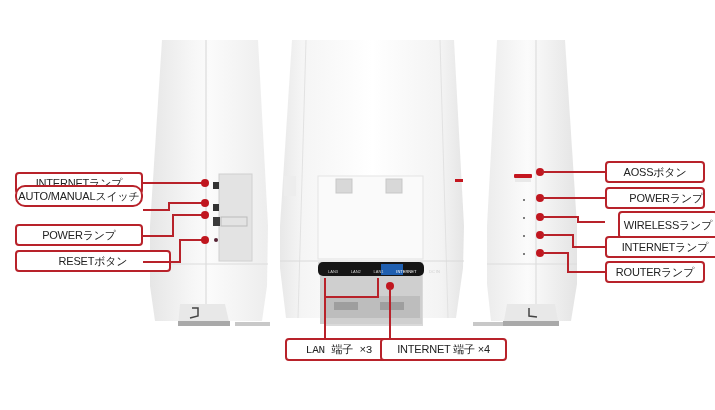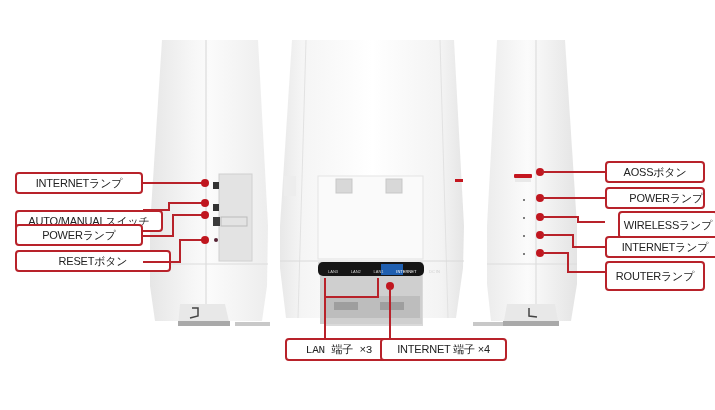--- a/index.html
+++ b/index.html
@@ -113,21 +113,21 @@
 </div>
 
 <div>
 
   <div class="label" style="left:15px;top:172px;width:128px;height:22px;">
     <span>INTERNETランプ</span>
   </div>
   <div class="line" style="left:143px;top:182px;width:62px;height:2px;"></div>
   <div class="dot" style="left:201px;top:179px;"></div>
 
-  <div class="label" style="left:15px;top:210px;width:148px;height:22px;">
+  <div class="label" style="left:15px;top:185px;width:128px;height:22px;border-radius:10px;">
     <span>AUTO/MANUALスイッチ</span>
   </div>
   <div class="line" style="left:143px;top:209px;width:26px;height:2px;"></div>
   <div class="line" style="left:168px;top:202px;width:2px;height:9px;"></div>
   <div class="line" style="left:168px;top:202px;width:37px;height:2px;"></div>
   <div class="dot" style="left:201px;top:199px;"></div>
 
   <div class="label" style="left:15px;top:224px;width:128px;height:22px;">
     <span>POWERランプ</span>
   </div>
@@ -168,21 +168,21 @@
   <div class="line" style="left:577px;top:221px;width:28px;height:2px;"></div>
 
   <div class="label" style="left:605px;top:236px;width:120px;height:22px;">
     <span>INTERNETランプ</span>
   </div>
   <div class="dot" style="left:536px;top:231px;"></div>
   <div class="line" style="left:542px;top:234px;width:31px;height:2px;"></div>
   <div class="line" style="left:572px;top:234px;width:2px;height:13px;"></div>
   <div class="line" style="left:572px;top:246px;width:33px;height:2px;"></div>
 
-  <div class="label" style="left:605px;top:261px;width:100px;height:30px;">
+  <div class="label" style="left:605px;top:261px;width:100px;height:22px;">
     <span>ROUTERランプ</span>
   </div>
   <div class="dot" style="left:536px;top:249px;"></div>
   <div class="line" style="left:542px;top:252px;width:26px;height:2px;"></div>
   <div class="line" style="left:567px;top:252px;width:2px;height:20px;"></div>
   <div class="line" style="left:567px;top:271px;width:38px;height:2px;"></div>
 </div>
 
 <div>
 

